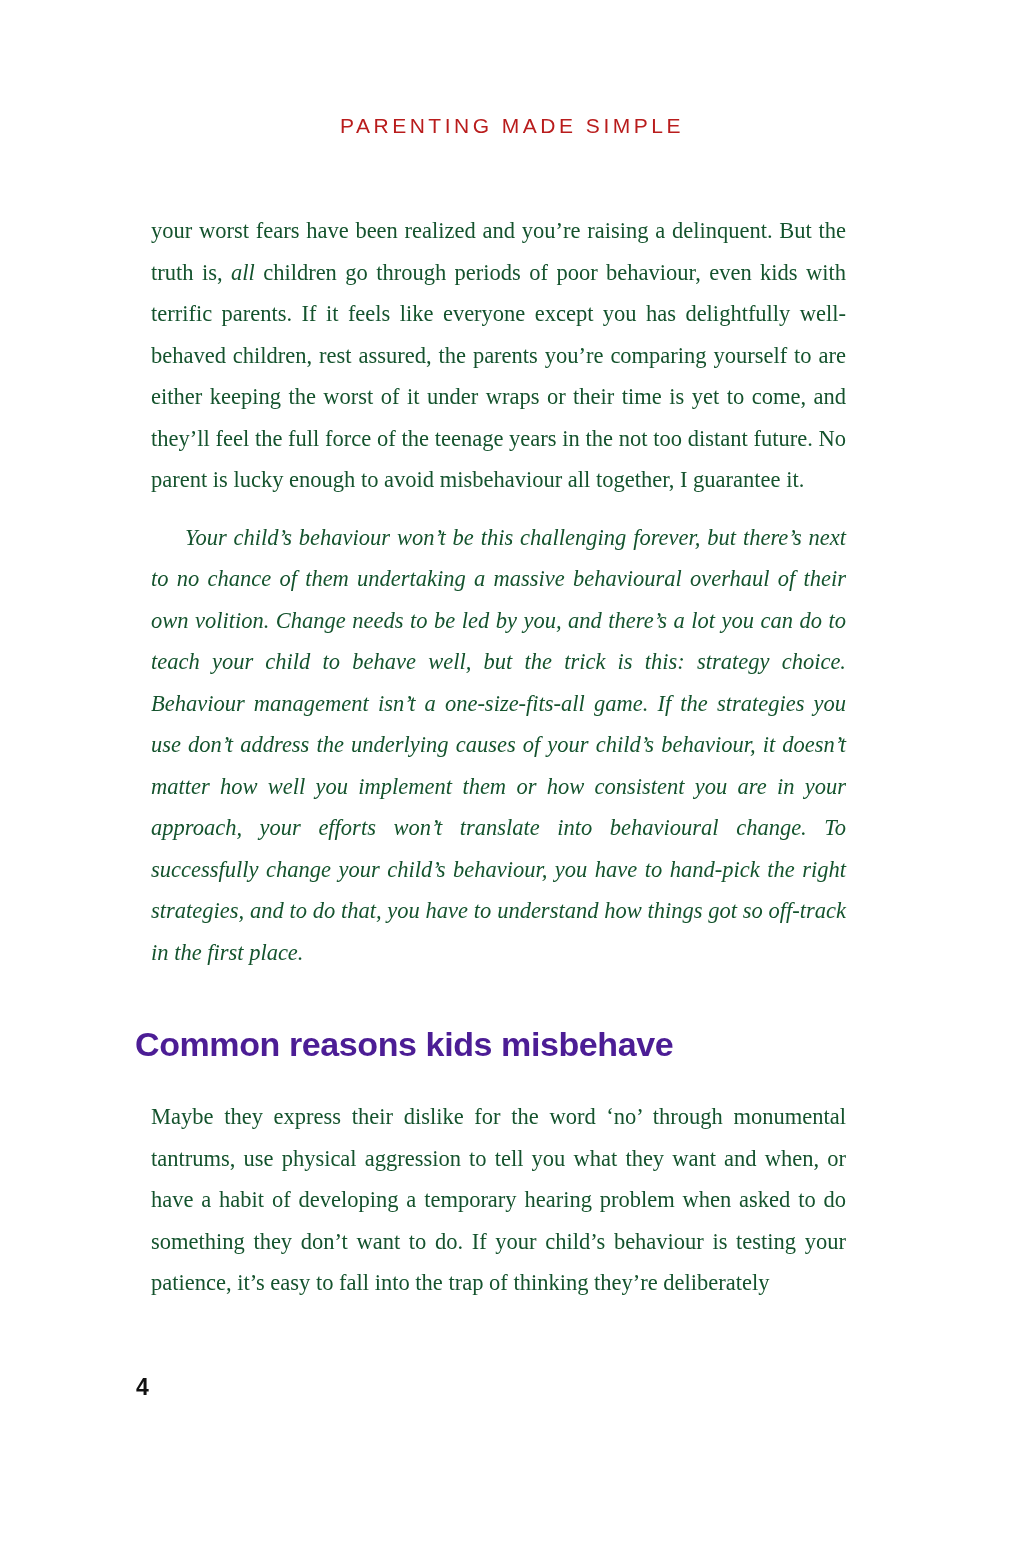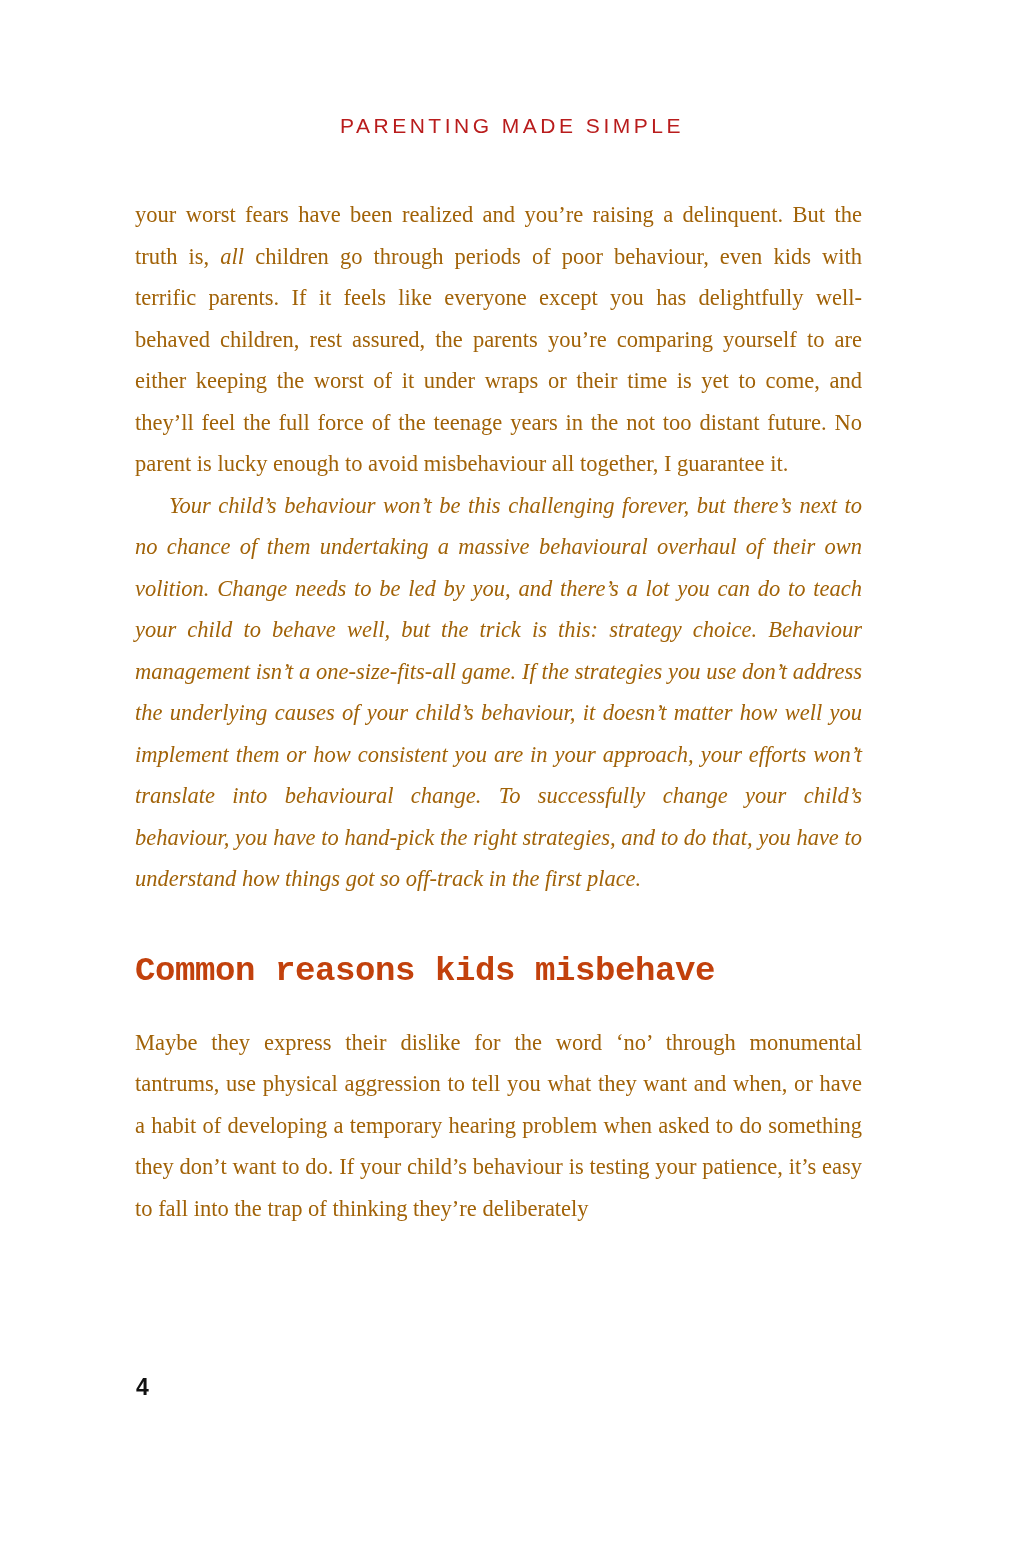--- a/index.html
+++ b/index.html
@@ -27,42 +27,42 @@
     letter-spacing: 3.5px;
     color: #b91c1c;
   }
   .text-column {
     position: absolute;
     left: 135px;
     top: 194px;
     width: 727px;
   }
   .body-para {
-    margin: 0;
+    margin: 16px;
     font-family: "Liberation Serif", serif;
     font-size: 22.5px;
     line-height: 41.5px;
     text-align: justify;
-    color: #a16207;
+    color: #14532d;
     hyphens: none;
   }
   .body-para em {
     font-style: italic;
   }
   .indent {
     text-indent: 34px;
     font-style: italic;
   }
   .section-heading {
     margin: 52px 0 32px 0;
-    font-family: Liberation Mono, monospace;
+    font-family: Liberation Sans, sans-serif;
     font-size: 34px;
     font-weight: 700;
     letter-spacing: -0.4px;
-    color: #c2410c;
+    color: #4c1d95;
   }
   .page-number {
     position: absolute;
     left: 136px;
     top: 1374px;
     font-family: "Liberation Sans", sans-serif;
     font-size: 23px;
     font-weight: 700;
     color: #111111;
   }

